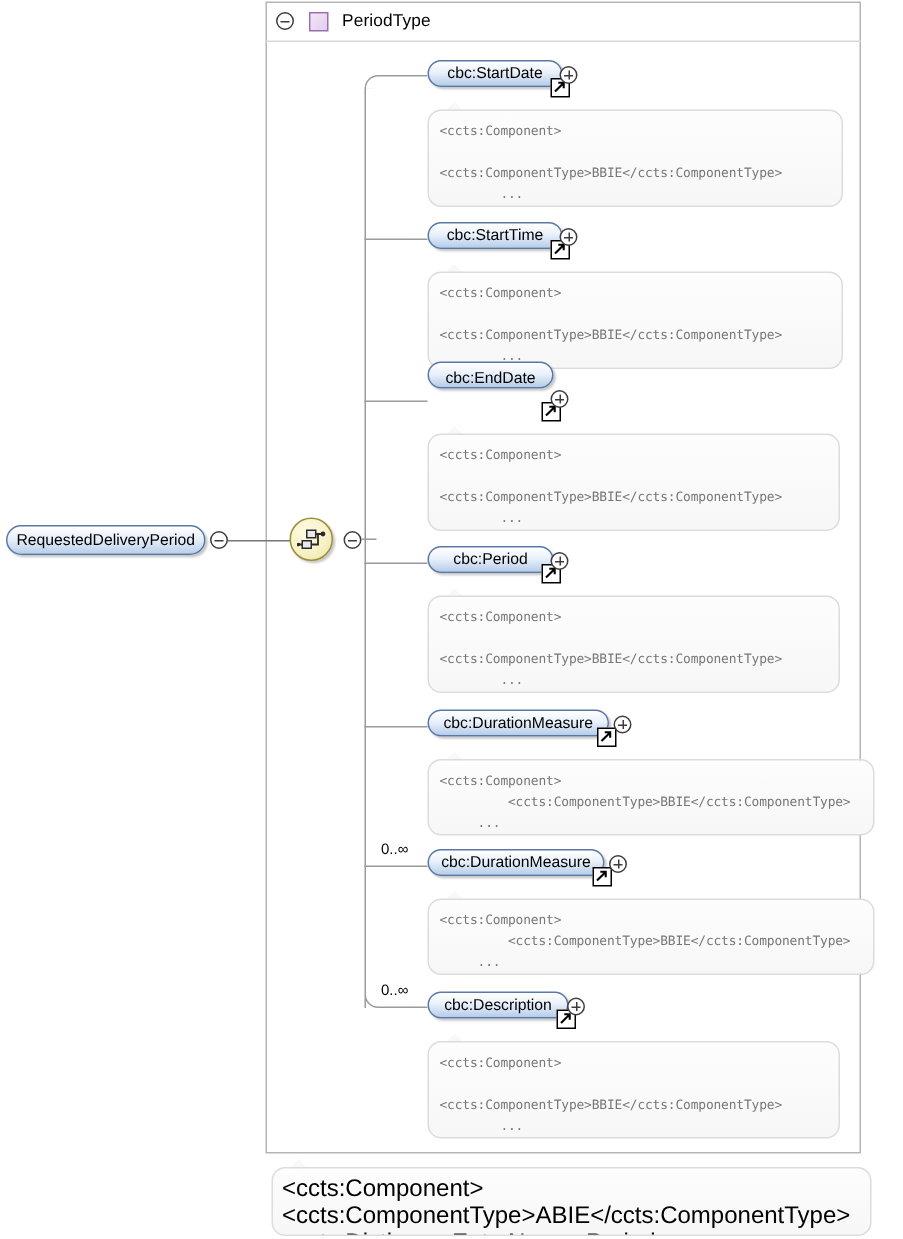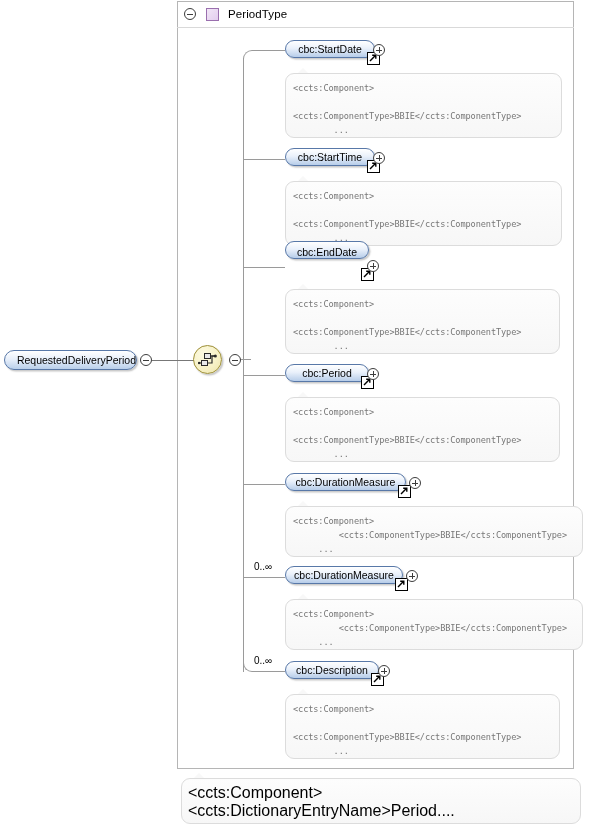--- a/index.html
+++ b/index.html
@@ -66,21 +66,21 @@
 
   
   .root-node{
     position:absolute;
     left:4px; top:350px;
     width:133px; height:20px;
     border:1px solid #5878a8;
     border-radius:10px;
     background:linear-gradient(to bottom,#ffffff 0%,#e6eefa 48%,#b9cfea 100%);
     box-shadow:1.5px 1.5px 1.5px rgba(0,0,0,.22);
-    display:flex;align-items:center;justify-content:flex-end;
+    display:flex;align-items:center;justify-content:center;
     box-sizing:border-box;
   }
   .root-node span{font-size:10.5px;color:#000;white-space:nowrap;}
 
   .root-toggle{position:absolute;left:140px;top:354px;}
 
   
   .root-line{
     position:absolute;left:152px;top:359.5px;
     width:42px;height:1.6px;background:#777;
@@ -361,16 +361,17 @@
   <div class="doc-box" style="left:285px;top:694px;width:275px;height:65px;">
     <div class="ln">&lt;ccts:Component&gt;</div>
     <div class="ln">&nbsp;</div>
     <div class="ln">&lt;ccts:ComponentType&gt;BBIE&lt;/ccts:ComponentType&gt;</div>
     <div class="ln">        ...</div>
   </div>
 
   <div class="doc-pointer" style="left:193px;top:773px;"></div>
   <div class="bottom-doc">
     <div class="ln">&lt;ccts:Component&gt;</div>
+    <div class="ln">        &lt;ccts:ComponentType&gt;ABIE&lt;/ccts:ComponentType&gt;</div>
     <div class="ln">        &lt;ccts:DictionaryEntryName&gt;Period....</div>
   </div>
 
 </div>
 
 </body></html>

